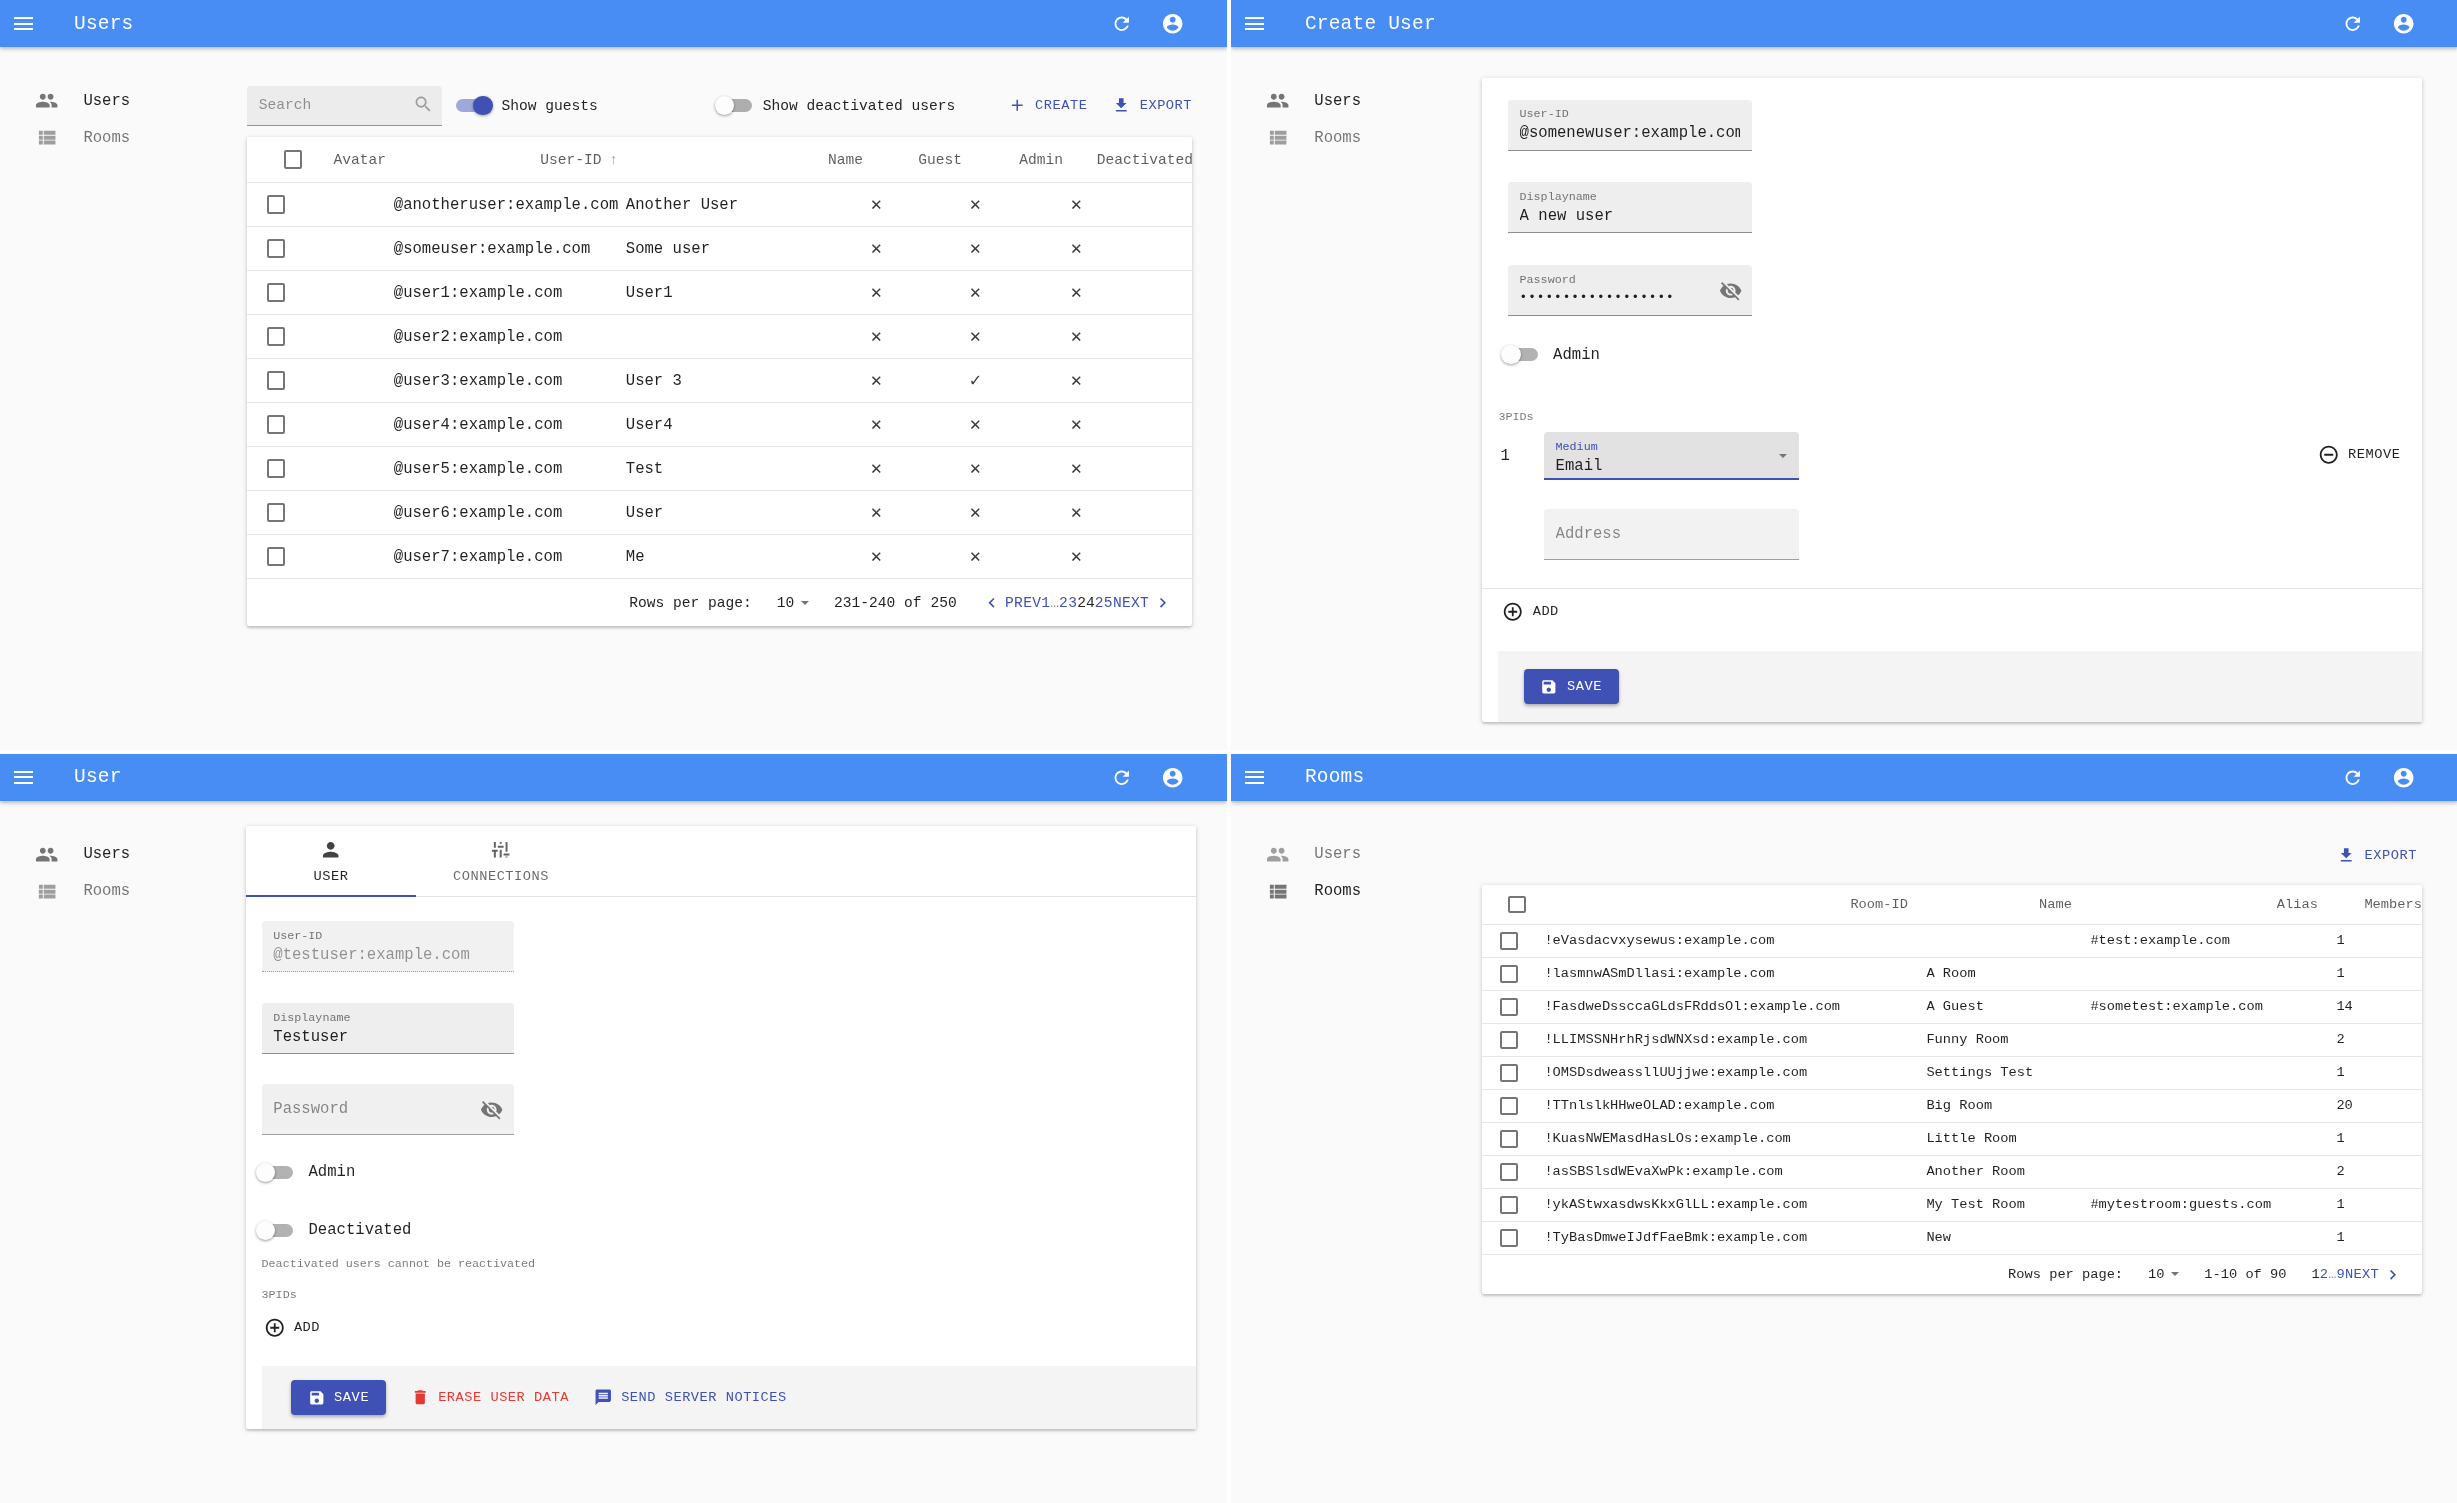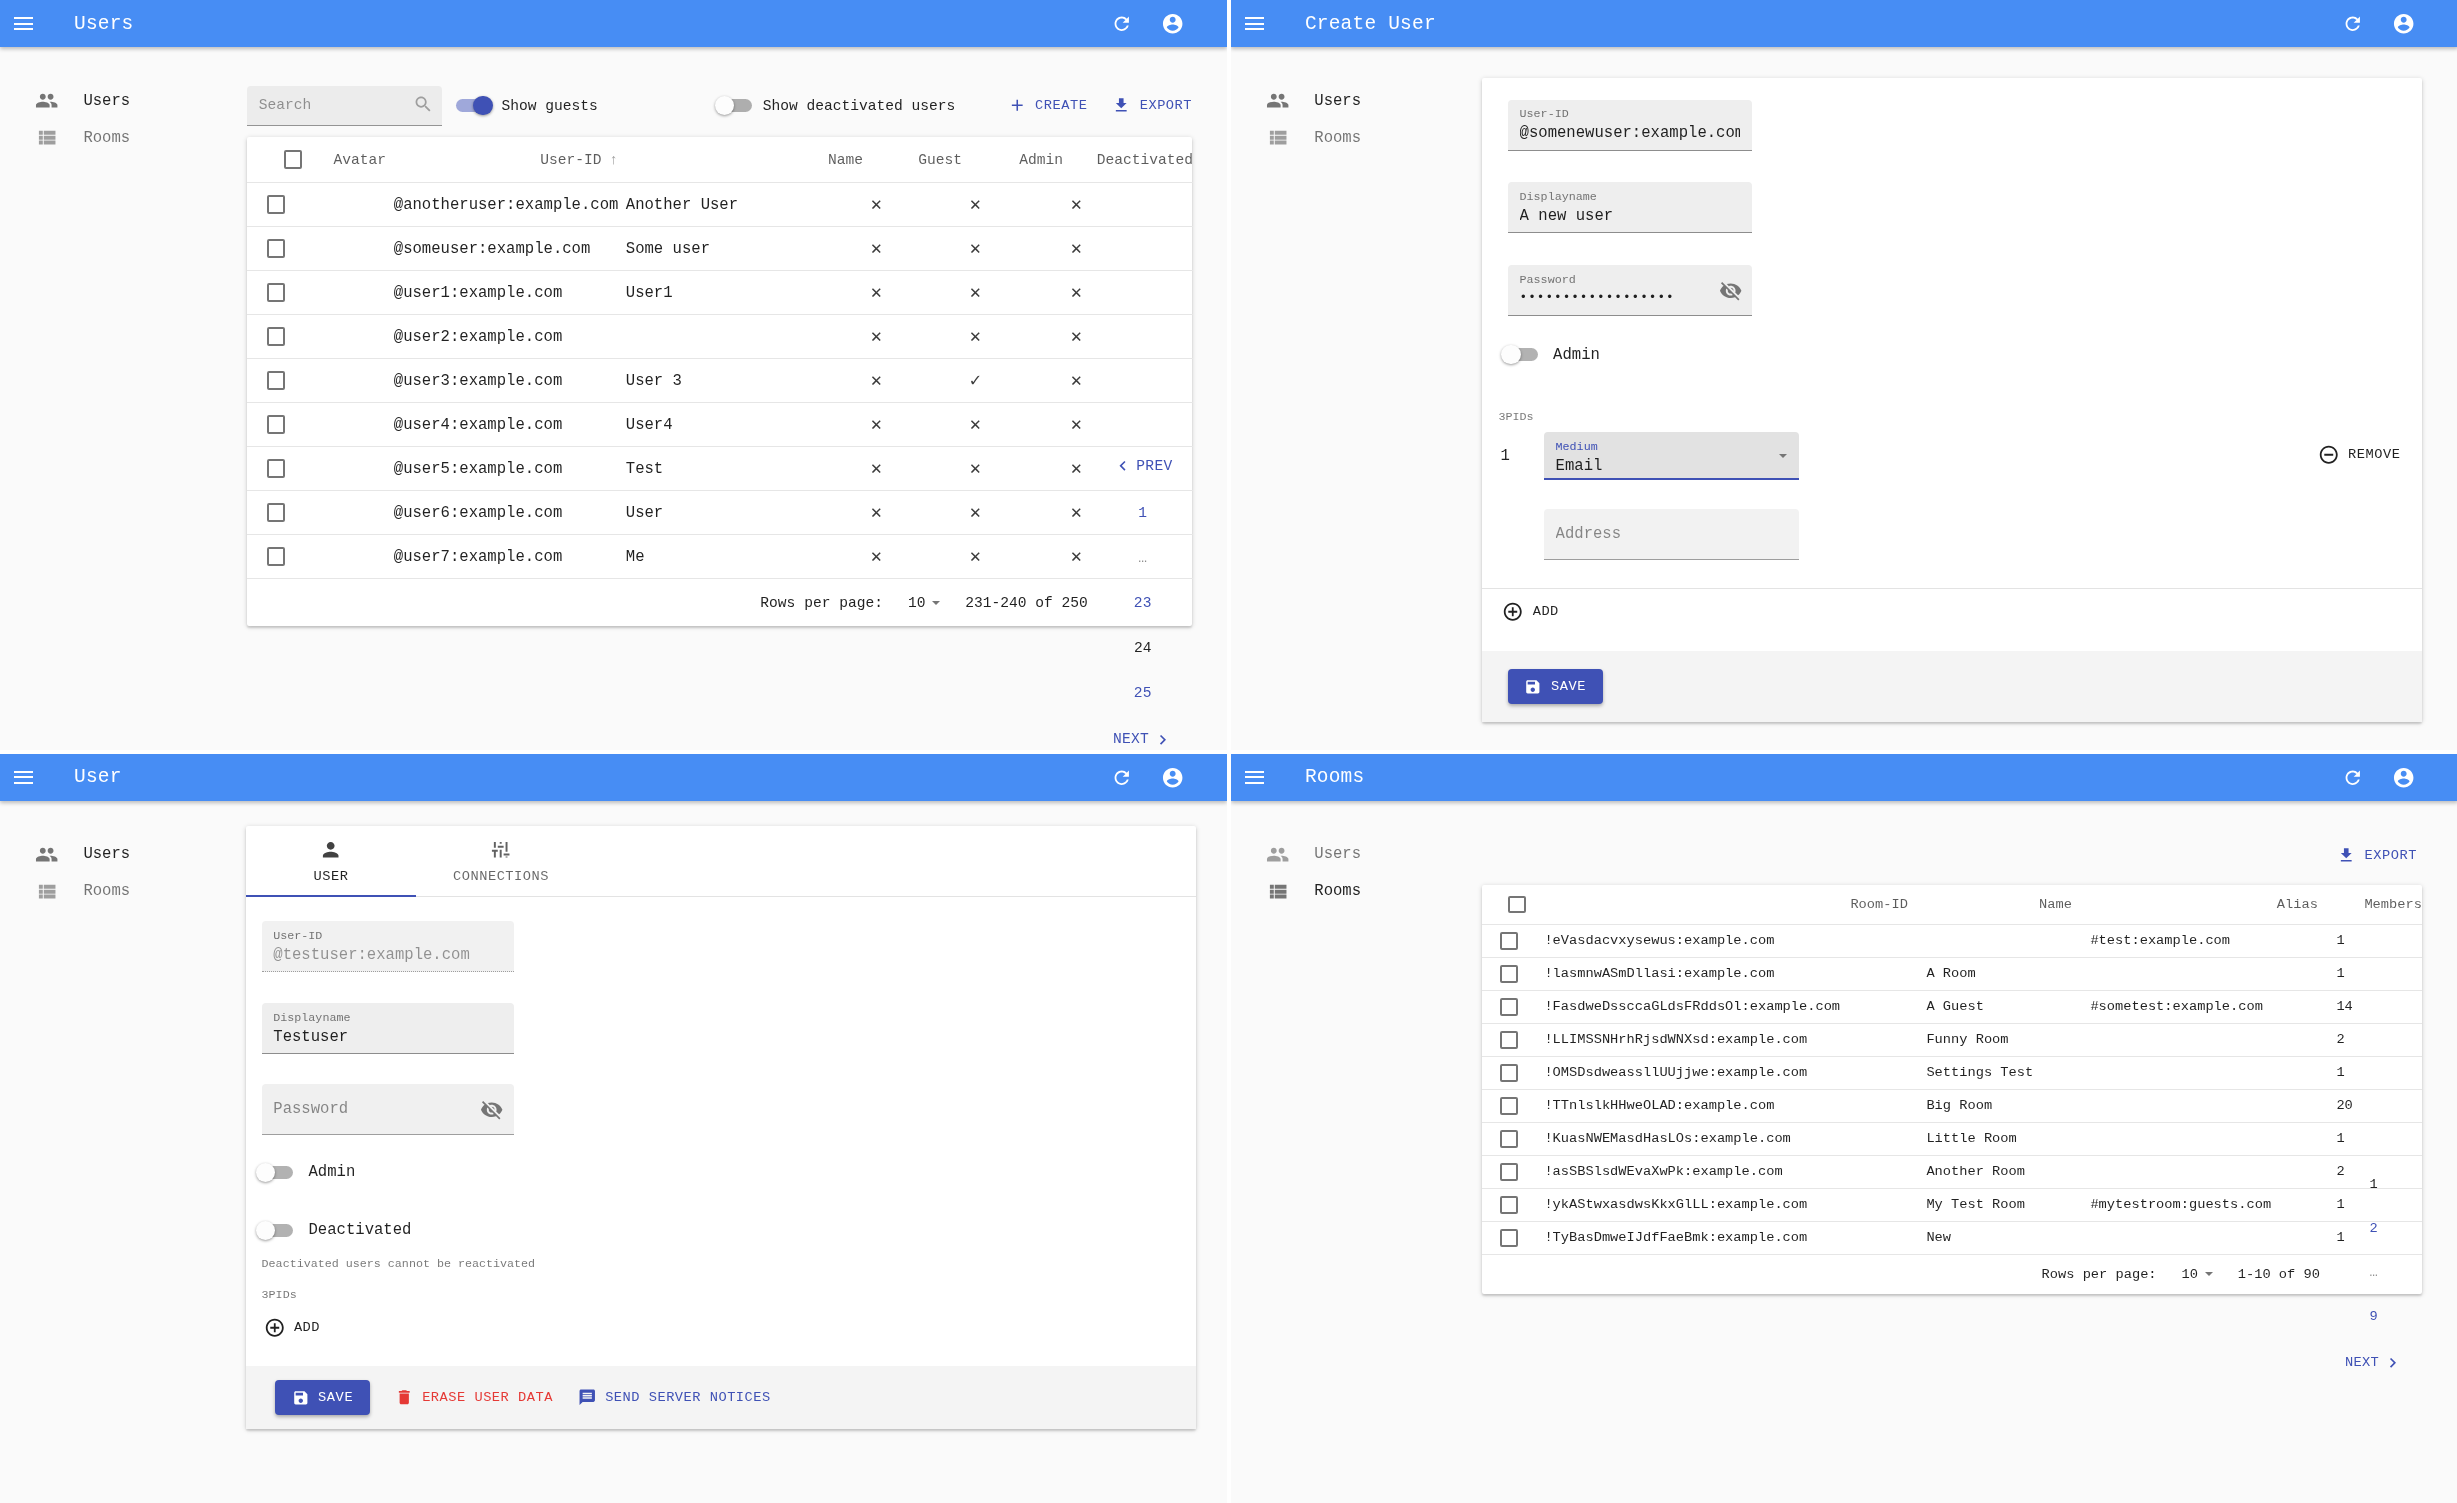--- a/index.html
+++ b/index.html
@@ -43,21 +43,21 @@
   .pager{display:flex;align-items:center;justify-content:flex-end;gap:25px;height:47px;
     padding-right:19.5px;font-size:14.6px;color:rgba(0,0,0,0.87);padding-left:19px;}
   .rooms-pager{height:39px;font-size:13.7px;}
   .rpp-value{display:inline-flex;align-items:center;gap:6.8px;cursor:pointer;}
   .caret{width:0;height:0;border-left:4.9px solid transparent;border-right:4.9px solid transparent;
     border-top:4.9px solid #757575;display:inline-block;}
   .pg-link{color:#3f51b5;cursor:pointer;display:inline-flex;align-items:center;gap:3.9px;font-weight:500;
     letter-spacing:0.3px;}
   .pg-current{color:rgba(0,0,0,0.87);font-weight:500;}
   .pg-ellipsis{color:rgba(0,0,0,0.45);}
-  .pages{display:inline-flex;align-items:center;gap:29px;flex-direction:column;}
+  .pages{display:inline-flex;align-items:center;}
 
   
   .p1-toolbar{position:absolute;left:247px;top:86px;width:945px;height:39px;display:flex;align-items:center;}
   .search-box{position:relative;width:195px;height:39px;background:#ececec;border-bottom:1px solid #949494;
     border-radius:3.9px 3.9px 0 0;flex:none;}
   .search-box input{position:absolute;inset:0;background:transparent;border:none;outline:none;
     padding:0 35px 0 11.7px;font-size:14.6px;font-family:inherit;color:rgba(0,0,0,0.87);}
   .search-box input::placeholder{color:rgba(0,0,0,0.4);}
   .search-box .mag{position:absolute;right:8.8px;top:8.8px;}
   .toggle-label{font-size:14.6px;color:rgba(0,0,0,0.87);margin-left:8.8px;}
@@ -90,21 +90,21 @@
   .fld .eye{position:absolute;right:9.8px;top:13.7px;cursor:pointer;}
   .fld input.ph{position:absolute;inset:0;background:transparent;border:none;outline:none;
     padding:0 39px 0 11.7px;font-size:15.6px;font-family:inherit;color:rgba(0,0,0,0.87);}
   .fld input.ph::placeholder{color:rgba(0,0,0,0.45);}
   .select-fld{background:#e2e2e2;border-bottom:2px solid #3f51b5;}
   .select-fld .lbl{color:#3f51b5;}
   .select-fld .caret{position:absolute;right:11.7px;top:21.5px;}
   .tiny-label{position:absolute;font-size:11.7px;color:rgba(0,0,0,0.54);}
   .hint{position:absolute;font-size:11.7px;color:rgba(0,0,0,0.54);}
   .divider{position:absolute;left:0;right:0;height:1px;background:#e3e3e3;}
-  .footer-strip{position:absolute;left:0;right:0;bottom:0;background:#f4f4f4;display:flex;align-items:center;}
+  .footer-strip{position:absolute;left:16px;right:0;bottom:0;background:#f4f4f4;display:flex;align-items:center;}
 
   
   .tabs{position:absolute;left:0;top:0;right:0;height:70px;display:flex;border-bottom:1px solid #e3e3e3;}
   .tab{width:170px;display:flex;flex-direction:column;align-items:center;justify-content:center;gap:7.8px;
     cursor:pointer;position:relative;}
   .tab .tab-label{font-size:13.7px;font-weight:500;letter-spacing:0.5px;color:rgba(0,0,0,0.6);}
   .tab.active .tab-label{color:rgba(0,0,0,0.87);}
   .tab.active::after{content:"";position:absolute;left:0;right:0;bottom:-1px;height:2px;background:#3f51b5;}
 </style>
 </head>

